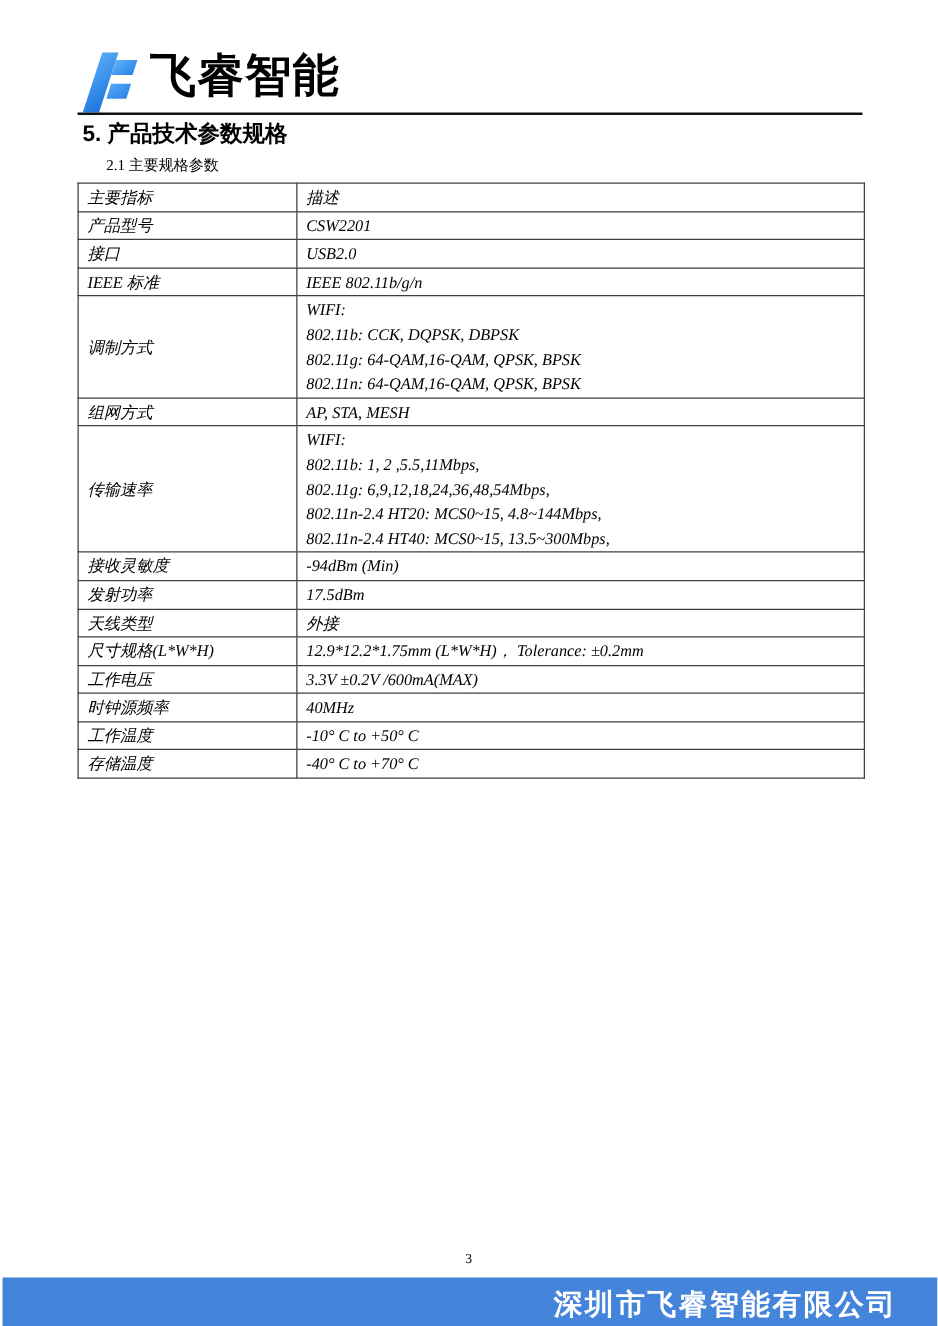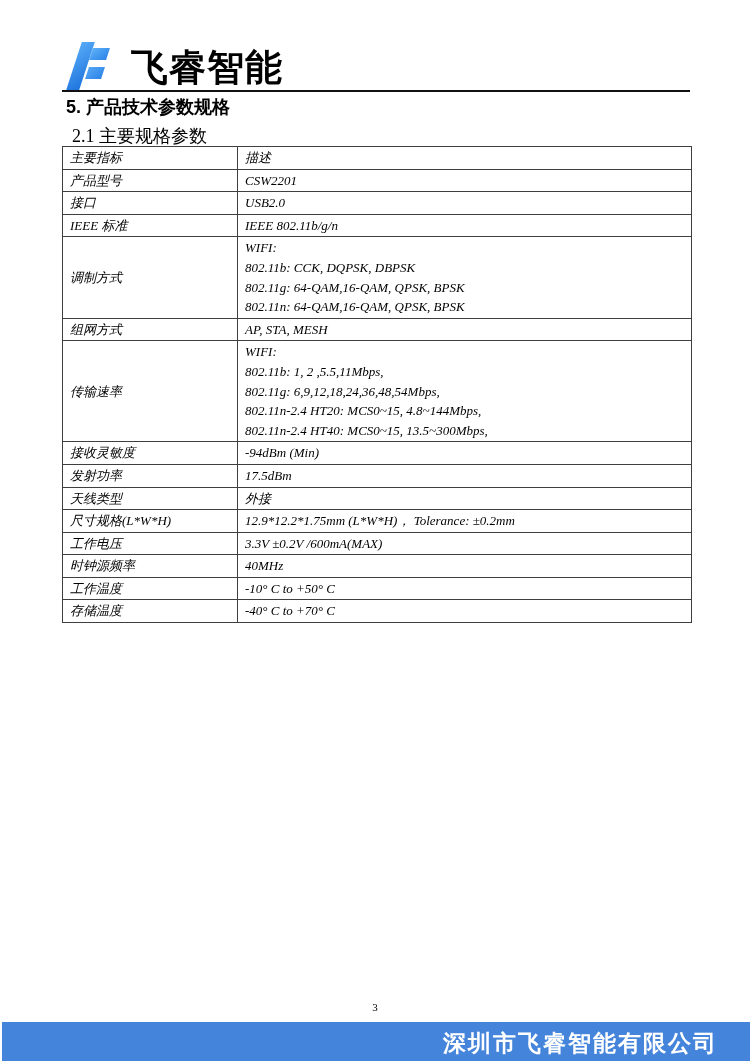--- a/index.html
+++ b/index.html
@@ -8,21 +8,21 @@
     width: 750px; height: 1061px;
     position: relative;
     font-family: "Liberation Serif", "DejaVu Serif", serif;
     color: #000;
     overflow: hidden;
   }
 
   
   .logo-row {
     position: absolute; left: 70px; top: 42px;
-    display: flex; align-items: center; gap: 19px;
+    display: flex; gap: 8px;
   }
   .logo-icon { position: relative; width: 42px; height: 50px; }
   .logo-icon .bar-main {
     position: absolute; left: 4px; top: 0; width: 13px; height: 48px;
     transform: skewX(-18deg);
     background: linear-gradient(135deg, #55aaf7 0%, #1f74dd 100%);
   }
   .logo-icon .bar-top {
     position: absolute; left: 21px; top: 6px; width: 17px; height: 12px;
     transform: skewX(-18deg);
@@ -43,22 +43,22 @@
     background: #111;
   }
 
   
   .section-title {
     position: absolute; left: 66px; top: 95px;
     font-family: "Liberation Sans", "DejaVu Sans", sans-serif;
     font-weight: 700; font-size: 18px; color: #000;
   }
   .subsection-title {
-    position: absolute; left: 72px; top: 124px;
-    font-size: 18px; color: #000;
+    position: absolute; left: 85px; top: 124px;
+    font-size: 12px; color: #000;
   }
 
   
   .spec-table {
     position: absolute; left: 62px; top: 146px; width: 630px;
     border-collapse: collapse;
     font-size: 13px;
   }
   .spec-table th, .spec-table td {
     border: 1px solid #3f3f3f;

